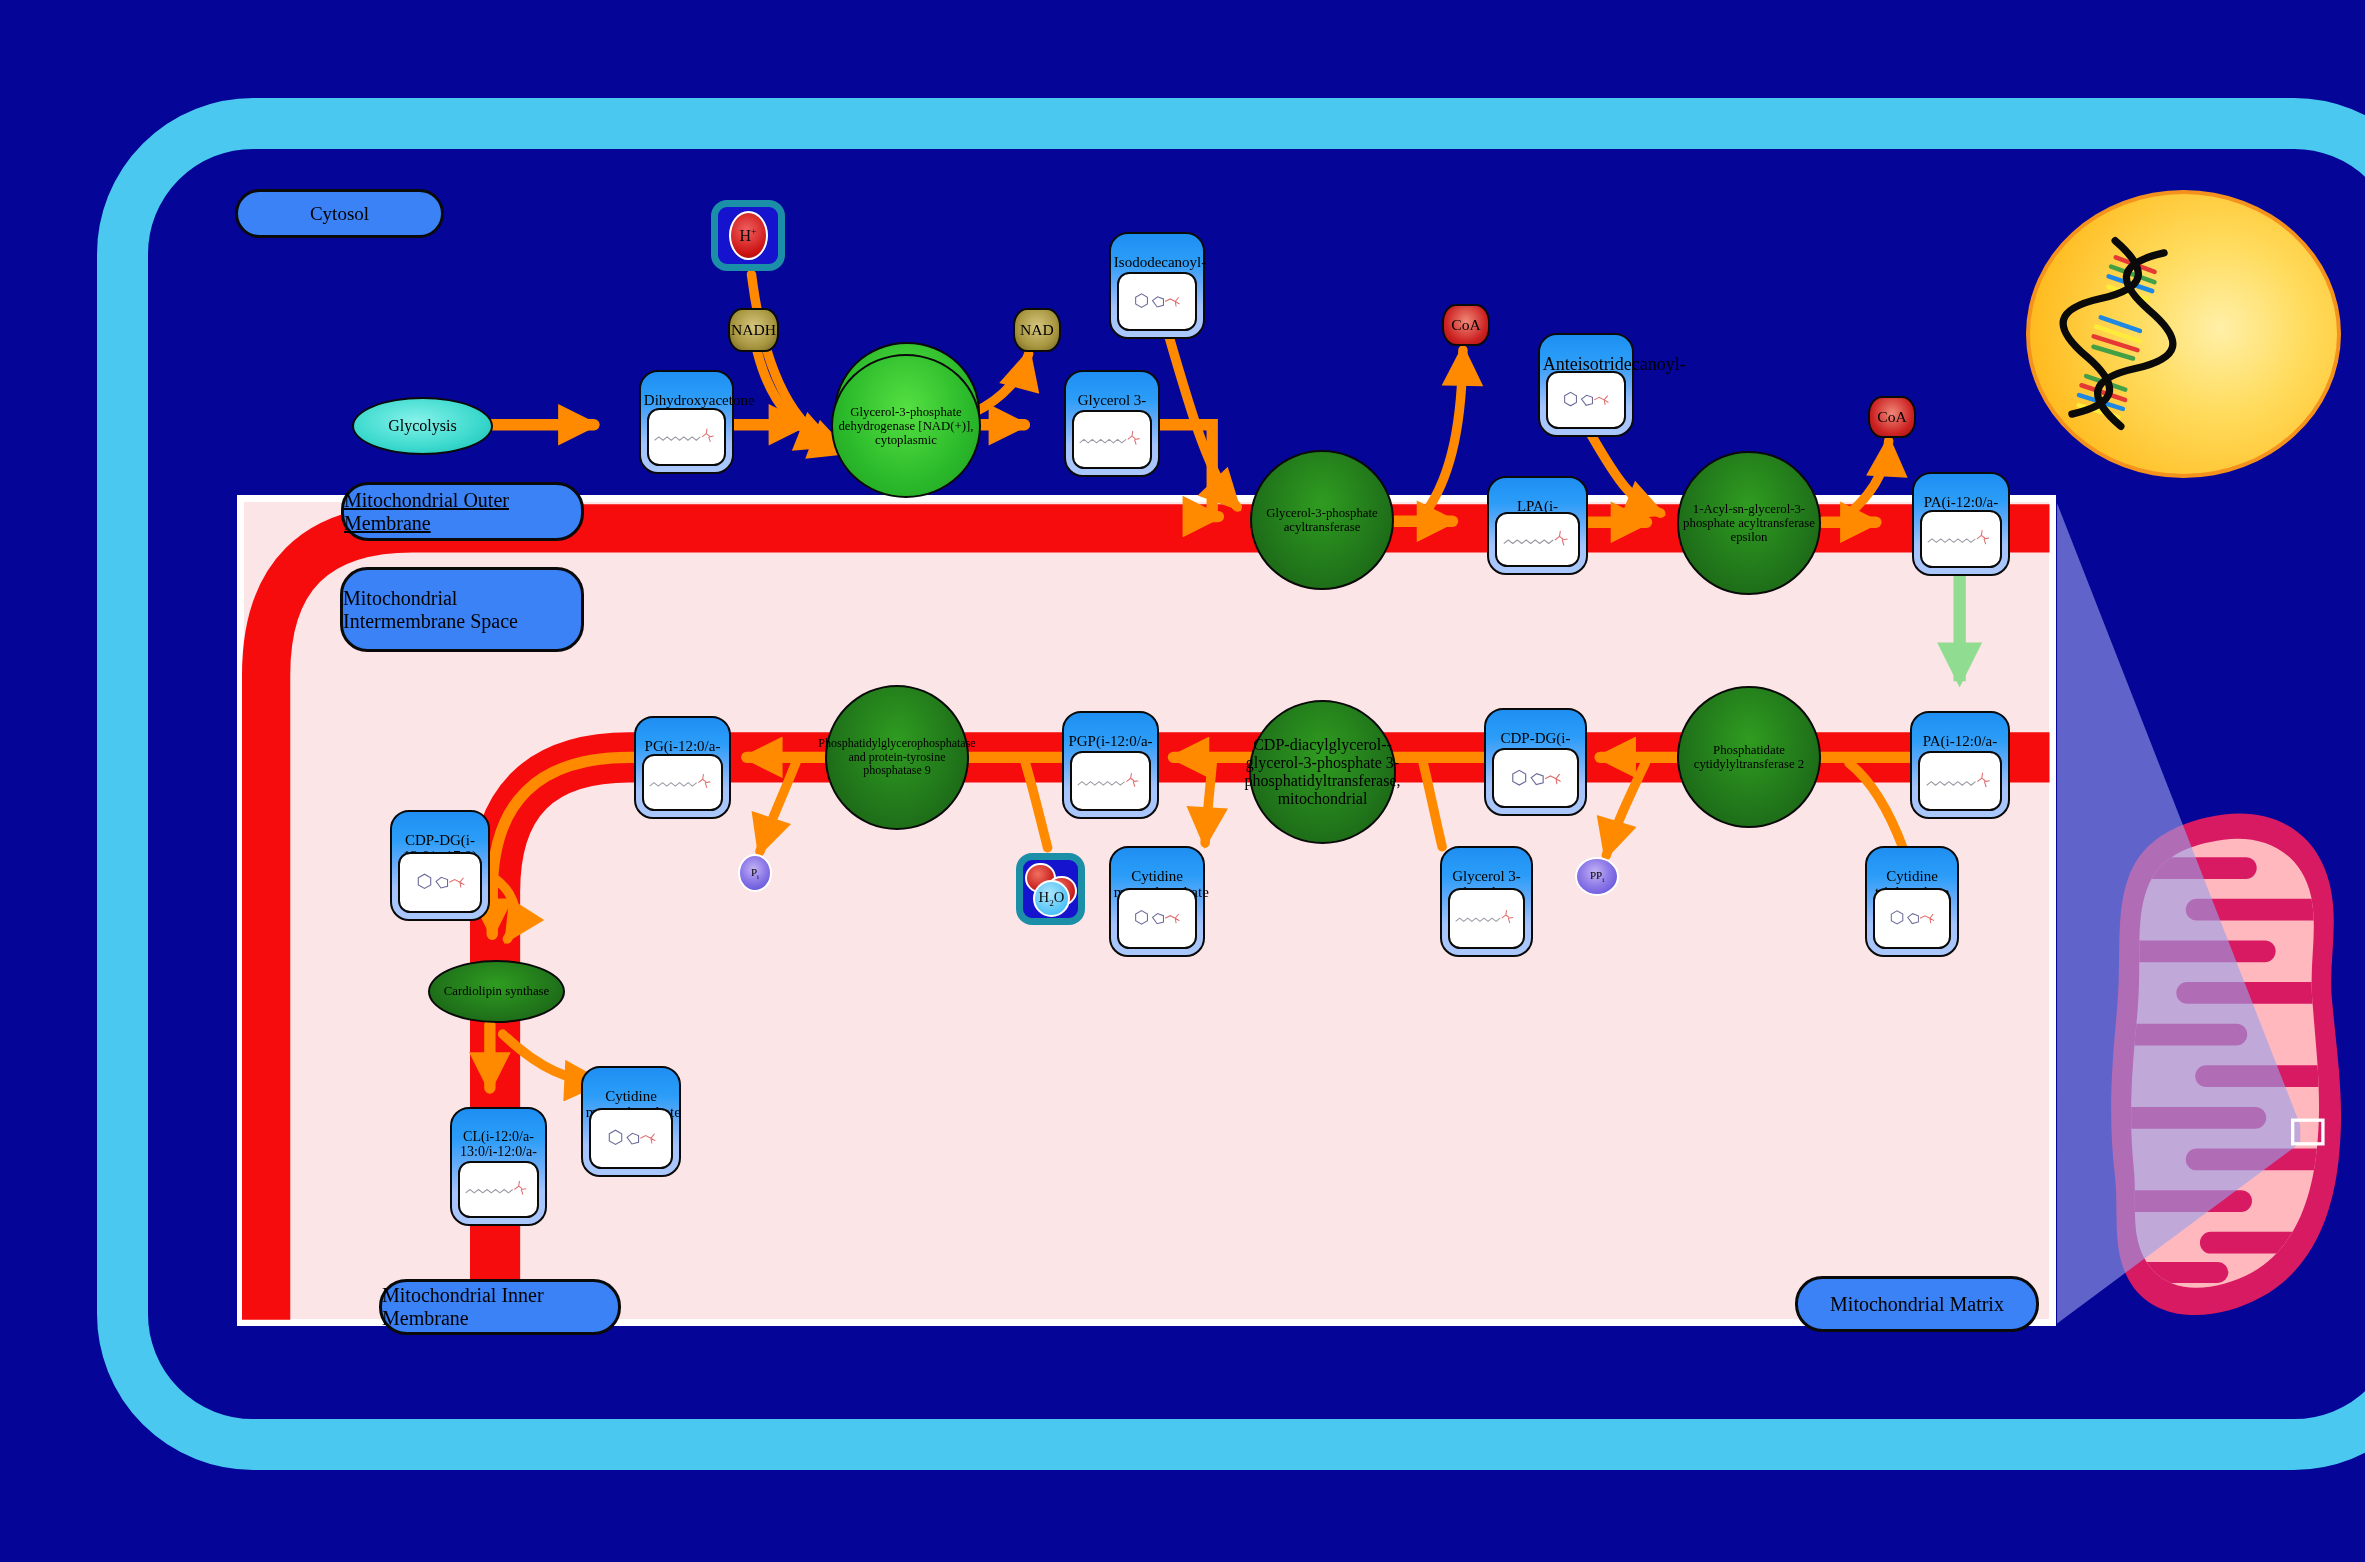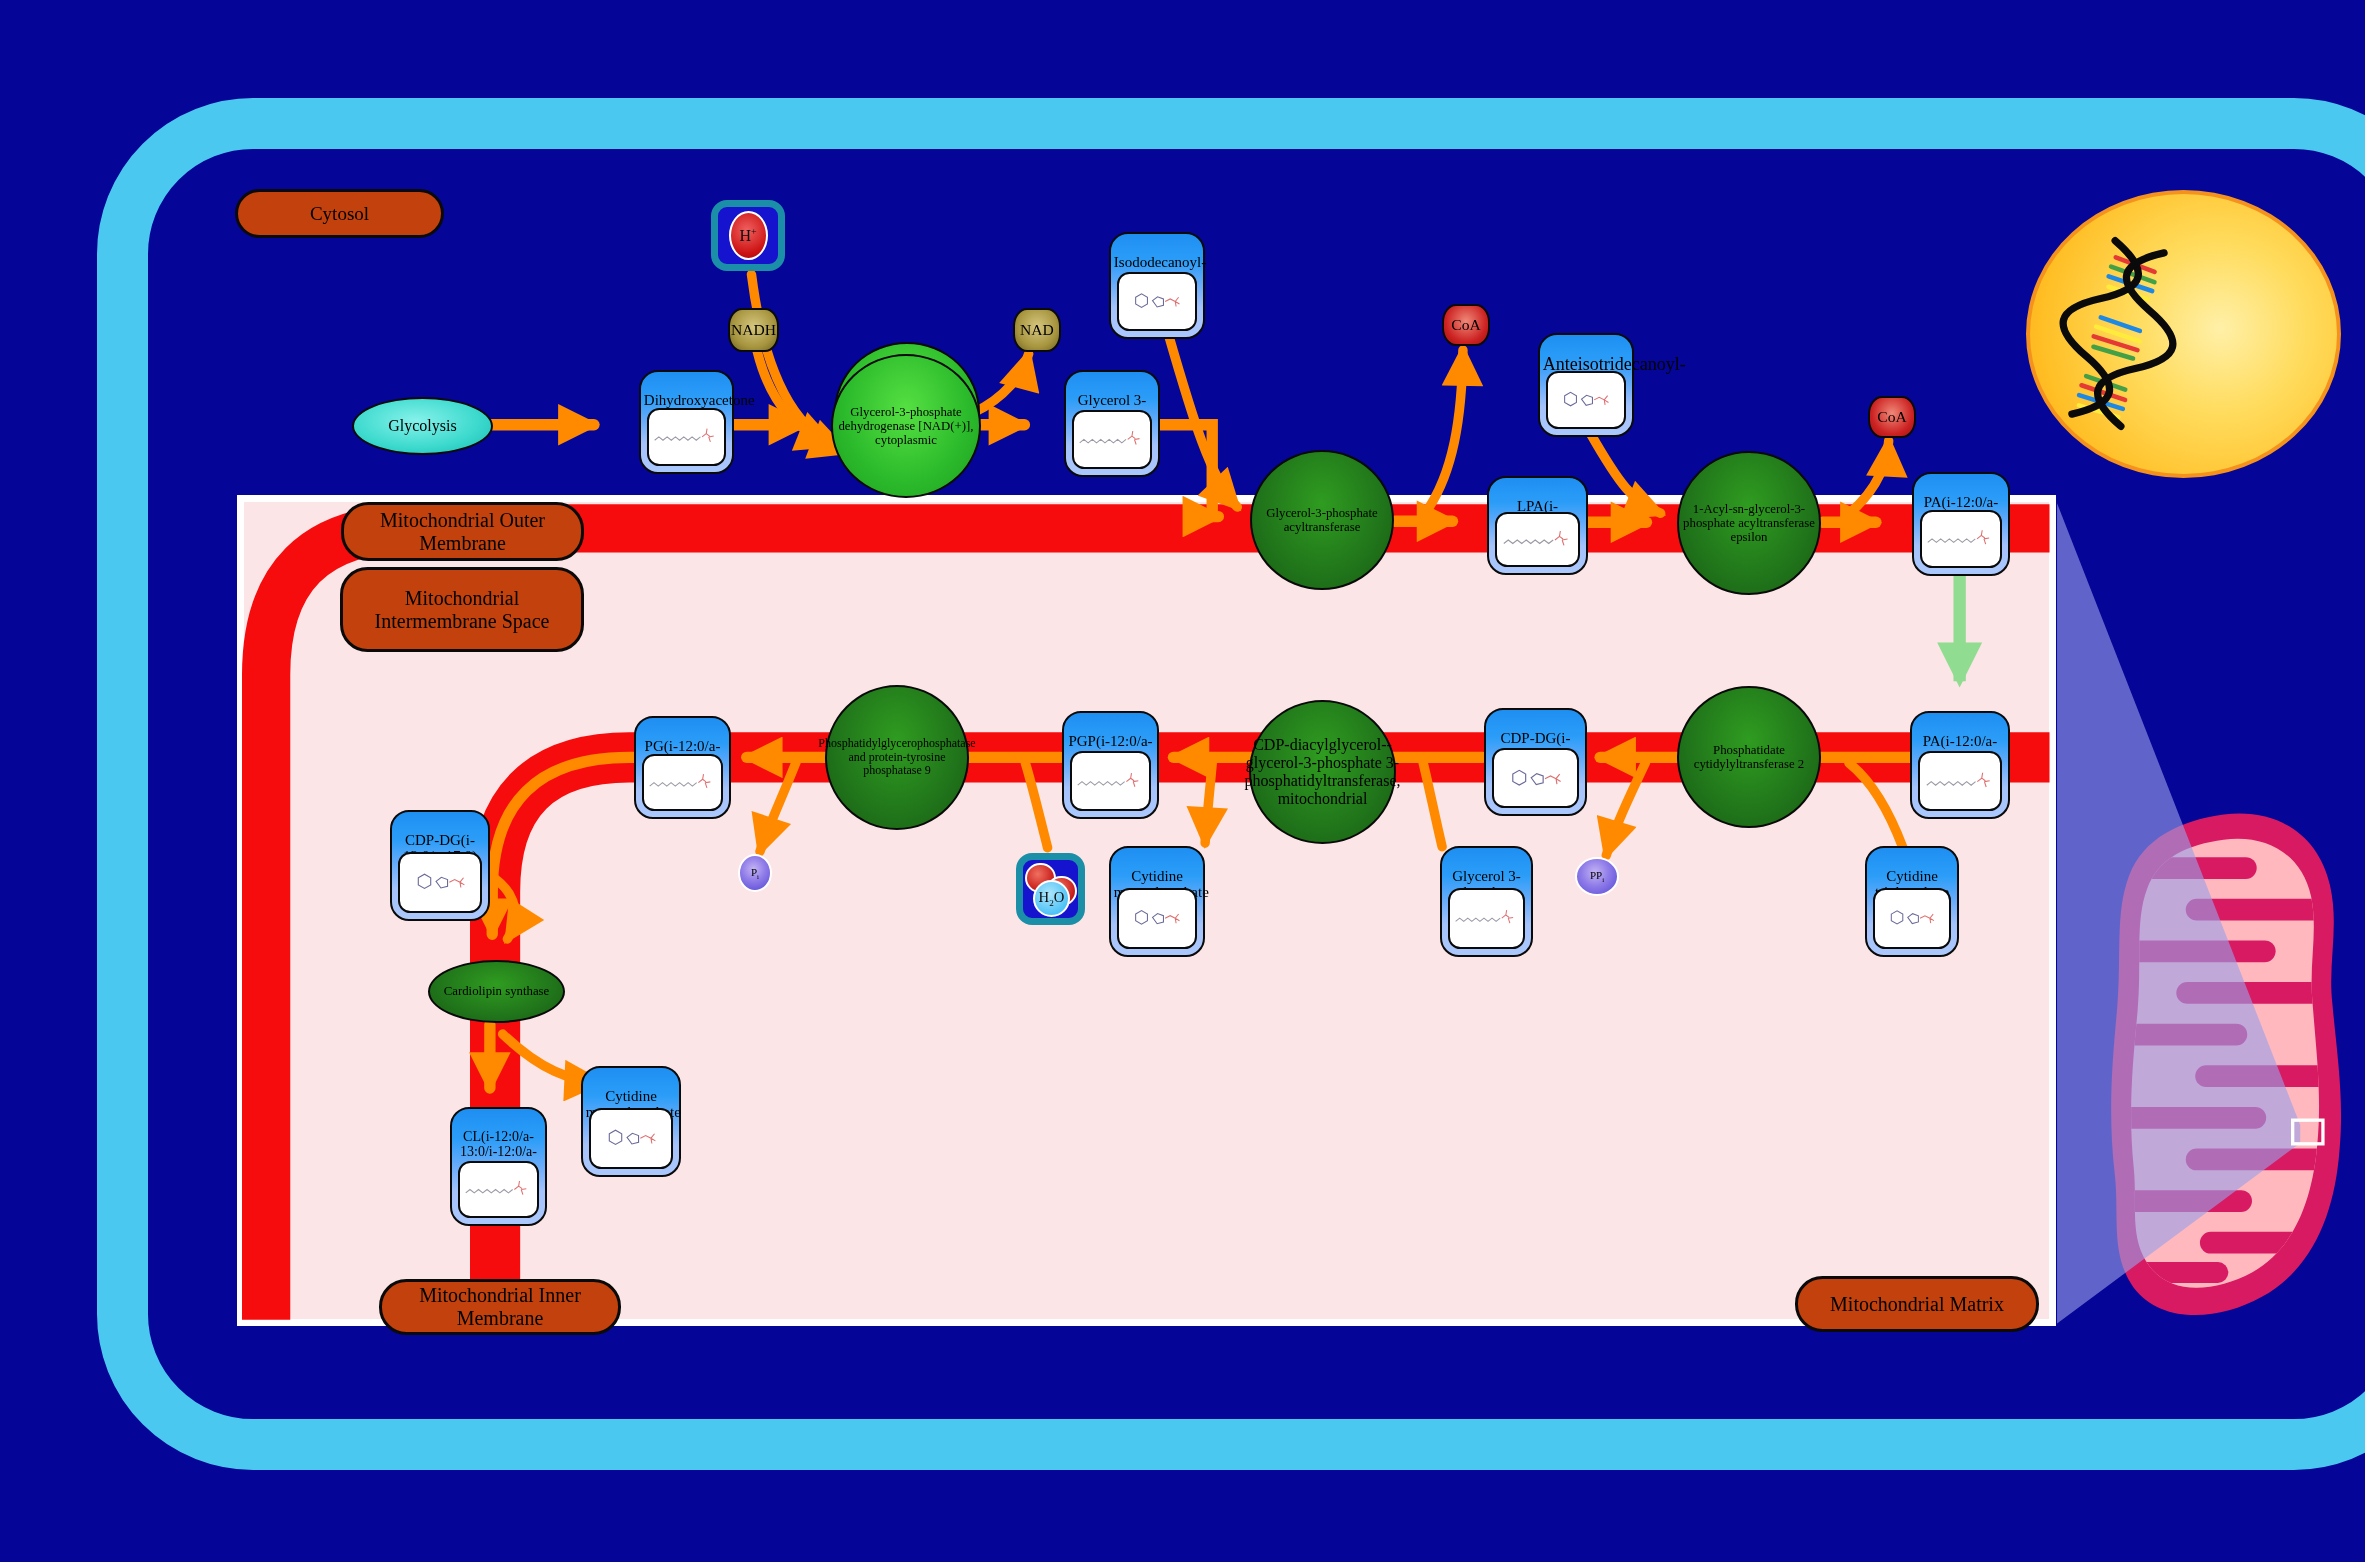--- a/index.html
+++ b/index.html
@@ -6,22 +6,22 @@
   body{width:2555px;height:1562px;position:relative;overflow:hidden;
        font-family:"Liberation Serif", serif;color:#000;}
   
   .cell-border{position:absolute;left:97px;top:98px;width:2251px;height:1270px;
        border:51px solid #4AC8EF;border-radius:156px;}
   
   .panel{position:absolute;left:237px;top:495px;width:1805px;height:817px;
        background:#FBE5E6;border:7.6px solid #FFFFFF;}
   svg.canvas{position:absolute;left:0;top:0;}
   
-  .pill{position:absolute;background:#c2410c;border:3.3px solid #0a0a0a;border-radius:27.4px;
-       display:flex;align-items:center;justify-content:center;text-align:center;
+  .pill{position:absolute;background:#3b82f6;border:3.3px solid #0a0a0a;border-radius:27.4px;
+       display:flex;align-items:center;justify-content:center;text-align:left;
        font-size:20px;line-height:1.15;z-index:30;}
   
   .box{position:absolute;border:2.4px solid #0a0a0a;border-radius:19px;
        background:linear-gradient(180deg,#1E8FF2 0%,#2B9DF8 26%,#5FA9F9 46%,#A5C3FB 72%,#ABC8FD 100%);
        z-index:20;}
   .box-title{position:absolute;top:3.8px;left:2.8px;right:2.8px;text-align:center;
        font-size:15px;line-height:1.1;margin-top:16px;}
   .box-body{position:absolute;left:5.7px;right:5.7px;bottom:5.7px;height:54%;
        background:#fff;border:2.4px solid #0a0a0a;border-radius:12.3px;
        display:flex;align-items:center;justify-content:center;overflow:hidden;}
@@ -185,21 +185,21 @@
     </g>
   </g>
 
   <polygon points="4348,1064 4862,2378 4862,2416 4348,2798" fill="#9AA0EA" opacity="0.62"></polygon>
   <rect x="4846" y="2368" width="64" height="50" fill="none" stroke="#FFFFFF" stroke-width="7"></rect>
 </svg>
 
 <div class="pill" style="left:235px;top:189px;width:203px;height:43px;font-size:19px;">
     <span>Cytosol</span>
   </div>
-<div class="pill" style="left:341px;top:502px;width:237px;height:53px;">
+<div class="pill" style="left:341px;top:482px;width:237px;height:53px;text-decoration:underline;">
     <span>Mitochondrial Outer Membrane</span>
   </div>
 <div class="pill" style="left:340px;top:567px;width:238px;height:79px;">
     <span>Mitochondrial Intermembrane Space</span>
   </div>
 <div class="pill" style="left:379px;top:1279px;width:236px;height:50px;">
     <span>Mitochondrial Inner Membrane</span>
   </div>
 <div class="pill" style="left:1795px;top:1276px;width:238px;height:50px;">
     <span>Mitochondrial Matrix</span>

